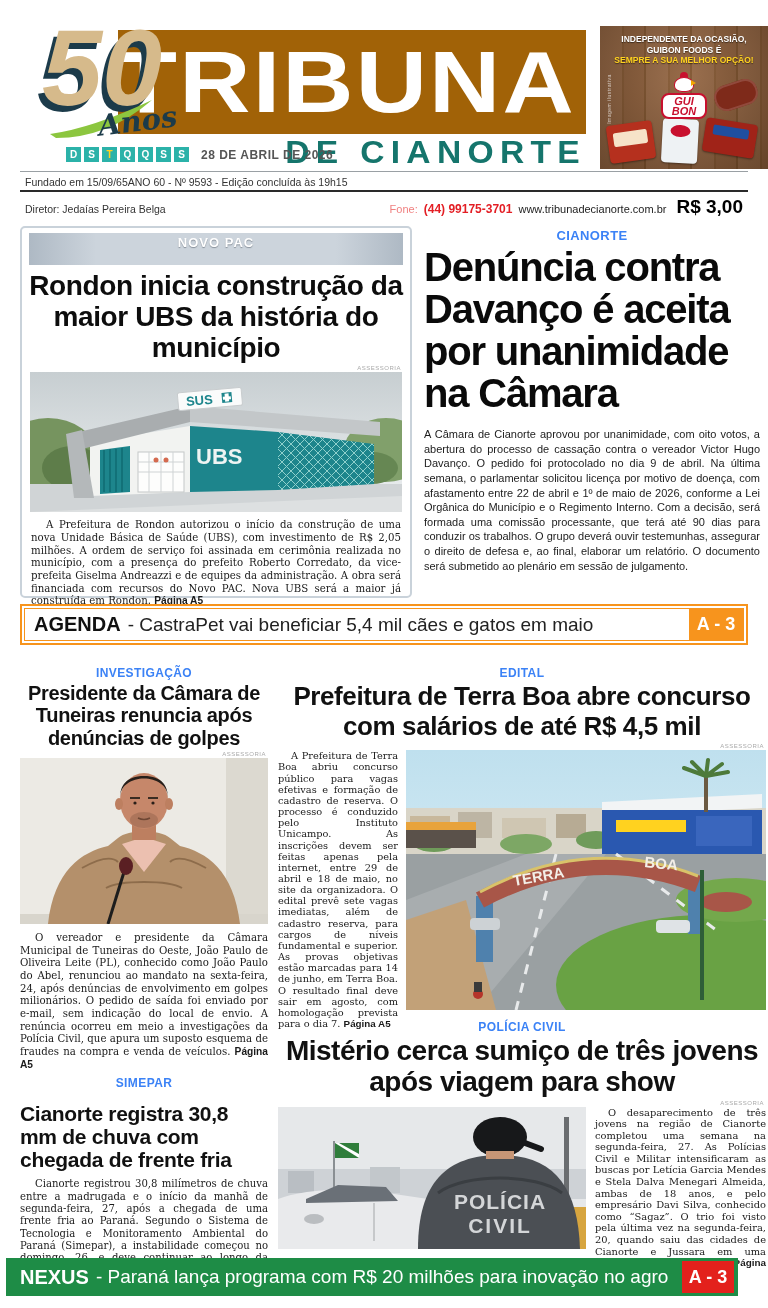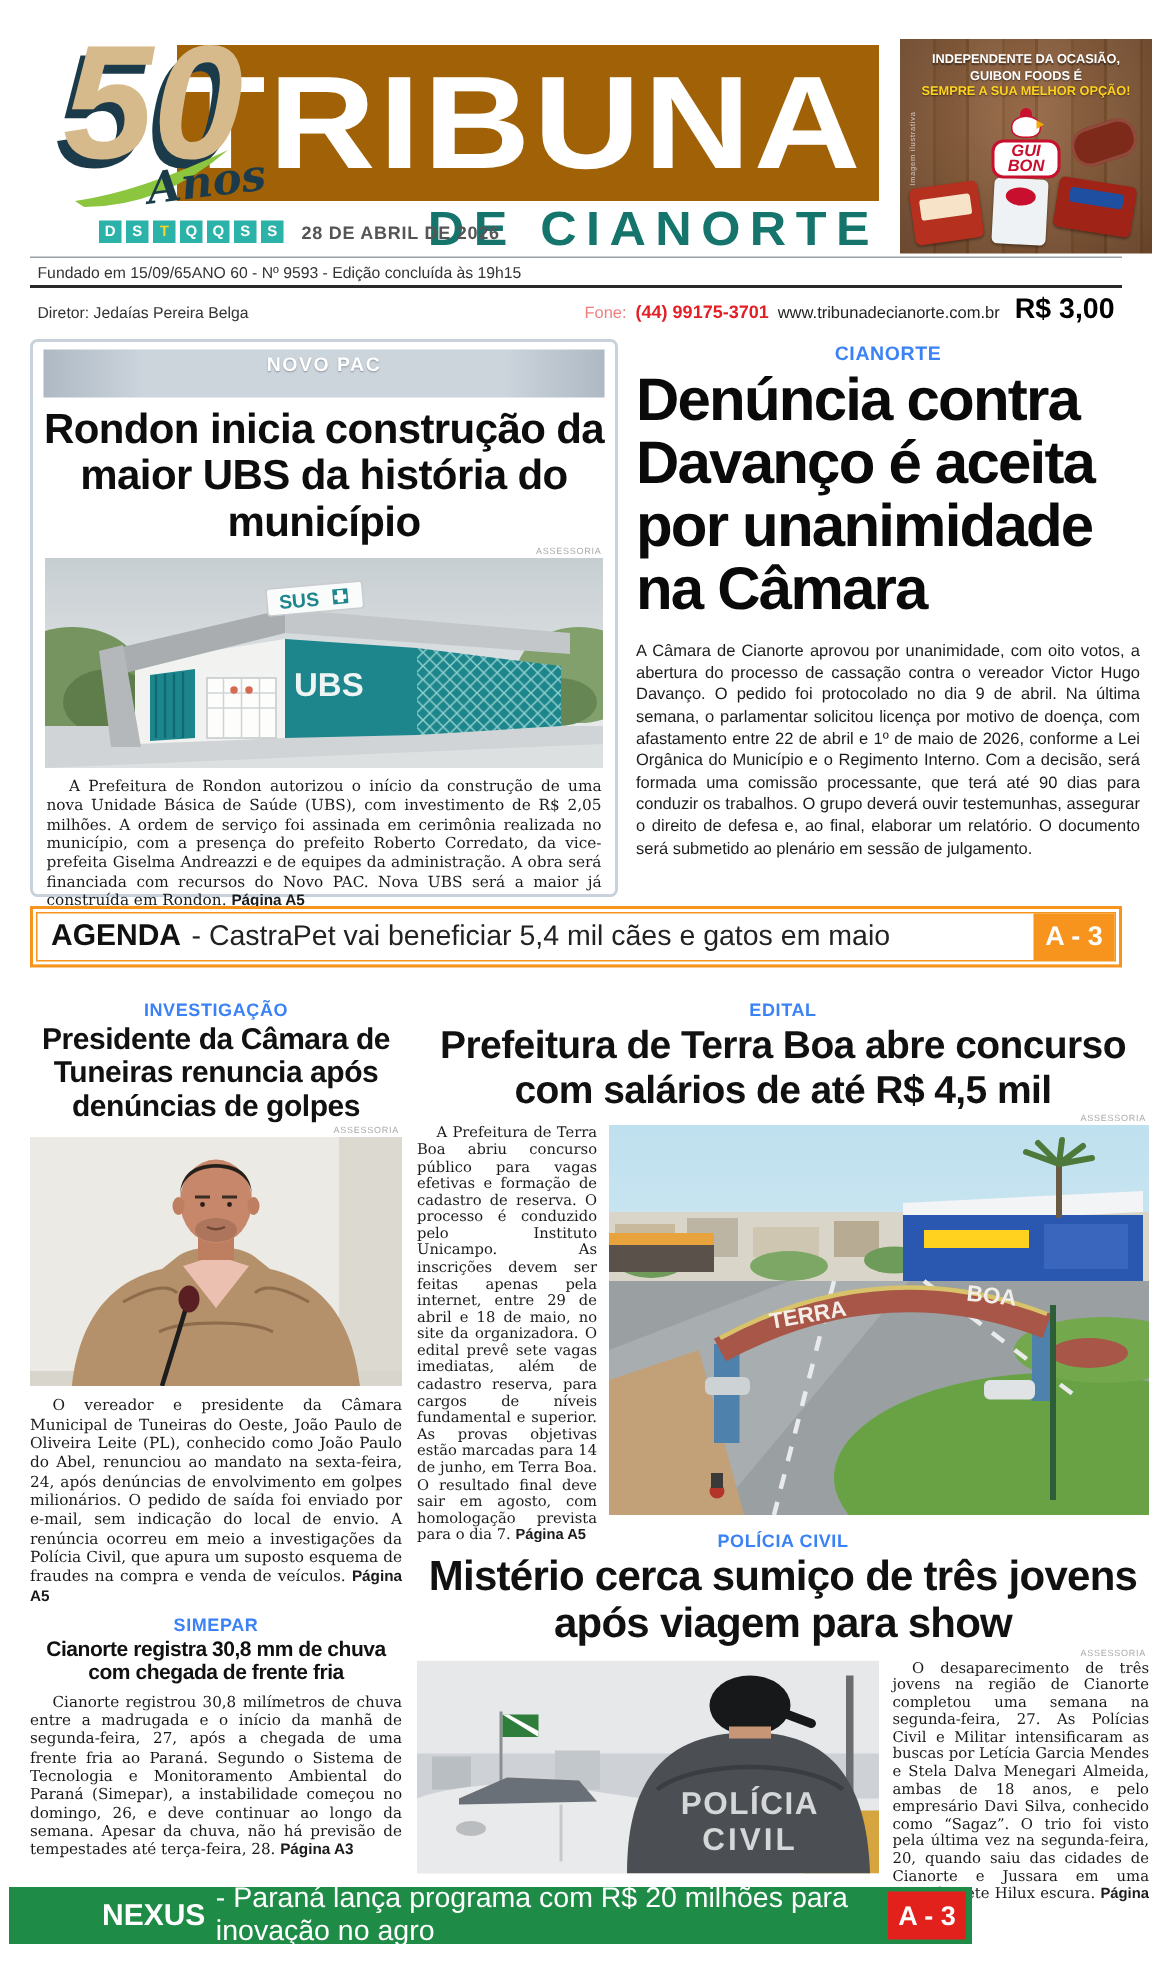--- a/index.html
+++ b/index.html
@@ -88,21 +88,21 @@
   .inv .tag { font-size:12px; }
   .inv-headline { margin-top:2px; font-size:20px; font-weight:800; line-height:1.12; text-align:center; letter-spacing:-.3px; }
   .inv-credit { margin:2px 2px 1px; }
   .inv-img { height:166px; position:relative; }
   .inv-img svg { display:block; width:100%; height:100%; }
   .inv-body { margin-top:8px; font-family:"DejaVu Serif", serif; font-size:10.2px; line-height:1.24; text-align:justify; text-indent:15px; color:#1a1a1a; }
 
   
   .sim { position:absolute; left:20px; top:1076px; width:248px; }
   .sim .tag { font-size:12px; }
-  .sim-headline { margin-top:2px; font-size:14px; font-weight:800; line-height:1.1; text-align:center; letter-spacing:-.3px; }
+  .sim-headline { margin-top:12px; font-size:21px; font-weight:800; line-height:1.1; text-align:left; letter-spacing:-.3px; }
   .sim-body { margin-top:7px; font-family:"DejaVu Serif", serif; font-size:10.1px; line-height:1.22; text-align:justify; text-indent:15px; color:#1a1a1a; }
 
   
   .ed { position:absolute; left:278px; top:666px; width:488px; }
   .ed .tag { font-size:12px; }
   .ed-headline { margin-top:2px; font-size:26px; font-weight:800; line-height:1.14; text-align:center; letter-spacing:-.4px; }
   .ed-credit { margin:2px 2px 1px; }
   .ed-row { display:flex; gap:8px; margin-top:1px; }
   .ed-body { width:120px; font-family:"DejaVu Serif", serif; font-size:9.8px; line-height:1.14; text-align:justify; text-indent:13px; color:#1a1a1a; }
   .ed-body .pref { font-size:9.8px; }
@@ -114,21 +114,21 @@
   .pc .tag { font-size:12px; }
   .pc-headline { margin-top:2px; font-size:28px; font-weight:800; line-height:1.1; text-align:center; letter-spacing:-.5px; }
   .pc-credit { margin:2px 2px 1px; }
   .pc-row { display:flex; gap:9px; margin-top:1px; }
   .pc-img { width:308px; height:142px; }
   .pc-img svg { display:block; width:100%; height:100%; }
   .pc-body { flex:1; font-family:"DejaVu Serif", serif; font-size:9.9px; line-height:1.17; text-align:justify; text-indent:13px; color:#1a1a1a; }
   .pc-body .pref { font-size:9.9px; }
 
   
-  .nexus { position:absolute; left:6px; top:1258px; width:642px; height:38px; background:#1e8c46; display:flex; align-items:center;padding-left:48px; }
+  .nexus { position:absolute; left:6px; top:1258px; width:732px; height:38px; background:#1e8c46; display:flex; align-items:center; }
   .nexus-text { flex:1; display:flex; align-items:center; padding-left:14px; gap:7px; color:#fff; }
   .nexus-label { font-size:20px; font-weight:800; }
   .nexus-rest { font-size:19px; }
   .nexus-page { width:52px; height:32px; margin-right:4px; background:#e3211c; color:#fff; font-weight:800; font-size:18px; display:flex; align-items:center; justify-content:center; }
 </style>
 </head>
 <body>
 
 <div class="masthead-box">
   <div class="masthead-title">TRIBUNA</div>

